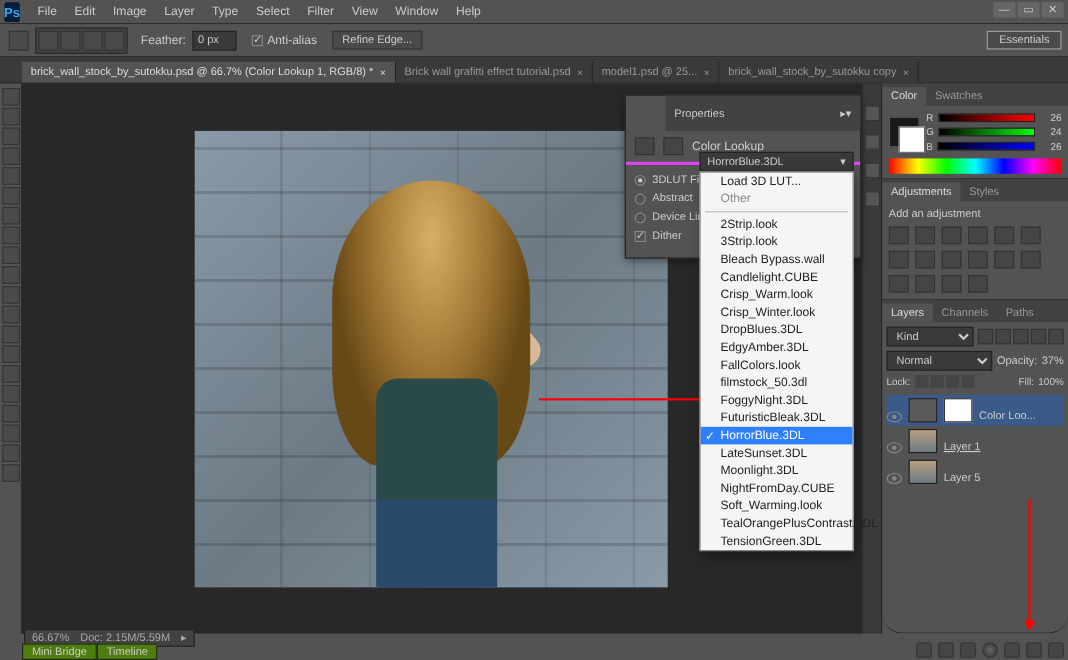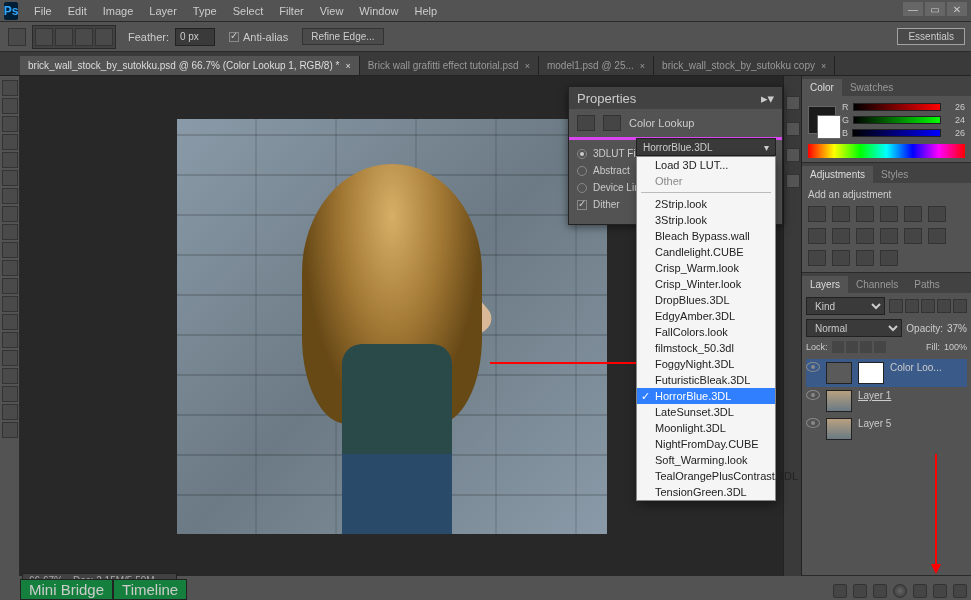--- a/index.html
+++ b/index.html
@@ -59,41 +59,41 @@
 .adj-icon { width: 18px; height: 16px; background: #454545; border: 1px solid #333; }
 .layers-body { padding: 4px; font-size: 10px; }
 .layers-row1 { display: flex; gap: 4px; align-items: center; margin-bottom: 4px; }
 .kind-sel { flex: 1; background: #3a3a3a; border: 1px solid #222; color: #ccc; font-size: 10px; height: 18px; padding: 0 4px; }
 .filter-icons { display: flex; gap: 2px; }
 .filter-icons span { width: 14px; height: 14px; background: #454545; border: 1px solid #333; }
 .layers-row2 { display: flex; gap: 4px; align-items: center; margin-bottom: 4px; }
 .layers-row3 { display: flex; gap: 4px; align-items: center; margin-bottom: 6px; font-size: 9px; }
 .lock-icons { display: flex; gap: 2px; }
 .lock-icons span { width: 12px; height: 12px; background: #454545; }
-.layer-item { display: flex; align-items: flex-start; gap: 6px; padding: 3px 0; }
+.layer-item { display: flex; align-items: flex-end; gap: 6px; padding: 3px 0; }
 .eye { width: 14px; height: 10px; border: 1px solid #888; border-radius: 50%; position: relative; }
 .eye::after { content: ""; position: absolute; left: 4px; top: 2px; width: 4px; height: 4px; background: #888; border-radius: 50%; }
 .layer-thumb { width: 26px; height: 22px; background: #888; border: 1px solid #222; }
 .layer-thumb.adj { background: #5a5a5a; display: flex; align-items: center; justify-content: center; }
 .layer-thumb.mask { background: #fff; }
 .layer-thumb.photo { background: linear-gradient(#b8a080,#6a7a84); }
 .layer-name { font-size: 10px; }
 .layer-name.u { text-decoration: underline; }
 .layer-item.sel { background: #3a5a8a; }
 .layers-footer { position: absolute; bottom: 2px; right: 4px; display: flex; gap: 6px; align-items: center; }
 .lf-icon { width: 14px; height: 14px; background: #454545; border: 1px solid #333; border-radius: 2px; }
 .lf-icon.circle { border-radius: 50%; background: radial-gradient(#666,#333); }
 .arrow2 { position: absolute; right: 30px; bottom: 26px; width: 10px; height: 120px; }
 .arrow2-line { position: absolute; left: 4px; top: 0; width: 2px; height: 112px; background: #ff0000; }
 .arrow2-head { position: absolute; left: 0; bottom: 0; width: 0; height: 0; border-top: 10px solid #ff0000; border-left: 5px solid transparent; border-right: 5px solid transparent; }
 .statusbar { position: absolute; bottom: 12px; left: 22px; display: flex; align-items: flex-end; gap: 10px; font-size: 10px; color: #aaa; background: #424242; border: 1px solid #222; padding: 1px 6px; }
 .bottom-tabs { position: absolute; bottom: 0; left: 20px; display: flex; }
-.bottom-tab { background: #15803d; border: 1px solid #222; padding: 1px 8px; font-size: 15px; }
+.bottom-tab { background: #4d7c0f; border: 1px solid #222; padding: 1px 8px; font-size: 10px; }
 .properties-panel { position: absolute; left: 568px; top: 86px; width: 215px; background: #535353; border: 1px solid #222; box-shadow: 0 2px 8px rgba(0,0,0,.5); }
-.prop-header { height: 22px; background: #424242; display: flex; align-items: center; padding: 0 8px; font-size: 13px; justify-content: space-between; }
+.prop-header { height: 32px; background: #424242; display: flex; align-items: center; padding: 0 8px; font-size: 10px; justify-content: space-between; margin-left: 36px; }
 .prop-title-row { display: flex; align-items: center; gap: 8px; padding: 6px 8px; border-bottom: 3px solid #d946ef; }
 .prop-title-row .icon-sq { width: 18px; height: 16px; background: #454545; border: 1px solid #333; }
 .prop-body { padding: 8px; }
 .radio-row { display: flex; align-items: center; gap: 6px; margin-bottom: 6px; font-size: 10px; }
 .radio { width: 10px; height: 10px; border: 1px solid #888; border-radius: 50%; display: inline-block; position: relative; }
 .radio.on::after { content: ""; position: absolute; left: 2px; top: 2px; width: 4px; height: 4px; background: #ccc; border-radius: 50%; }
 .check { width: 10px; height: 10px; border: 1px solid #888; display: inline-block; position: relative; }
 .check.on::after { content: "✓"; position: absolute; left: 0; top: -3px; font-size: 10px; color: #ccc; }
 .lut-dropdown { position: absolute; left: 636px; top: 138px; width: 140px; background: #3a3a3a; border: 1px solid #222; color: #ccc; font-size: 10px; height: 18px; display: flex; align-items: center; padding: 0 6px; justify-content: space-between; }
 .dropdown-menu { position: absolute; left: 636px; top: 156px; width: 140px; background: #f5f5f5; border: 1px solid #888; color: #222; font-size: 11px; box-shadow: 2px 4px 10px rgba(0,0,0,.4); }
@@ -259,21 +259,21 @@
             <div class="adj-icon"></div>
             <div class="adj-icon"></div>
             <div class="adj-icon"></div>
             <div class="adj-icon"></div>
             <div class="adj-icon"></div>
             <div class="adj-icon"></div>
           </div>
       </div>
     </div>
 
-    <div class="panel" style="flex:1;position:relative;">
+    <div class="panel" style="flex:1;position:relative;border-radius:18px;">
       <div class="panel-tabs">
         <div class="panel-tab active">Layers</div>
         <div class="panel-tab">Channels</div>
         <div class="panel-tab">Paths</div>
       </div>
       <div class="layers-body">
         <div class="layers-row1">
           <select class="kind-sel"><option>Kind</option></select>
           <div class="filter-icons">
             <span></span>

